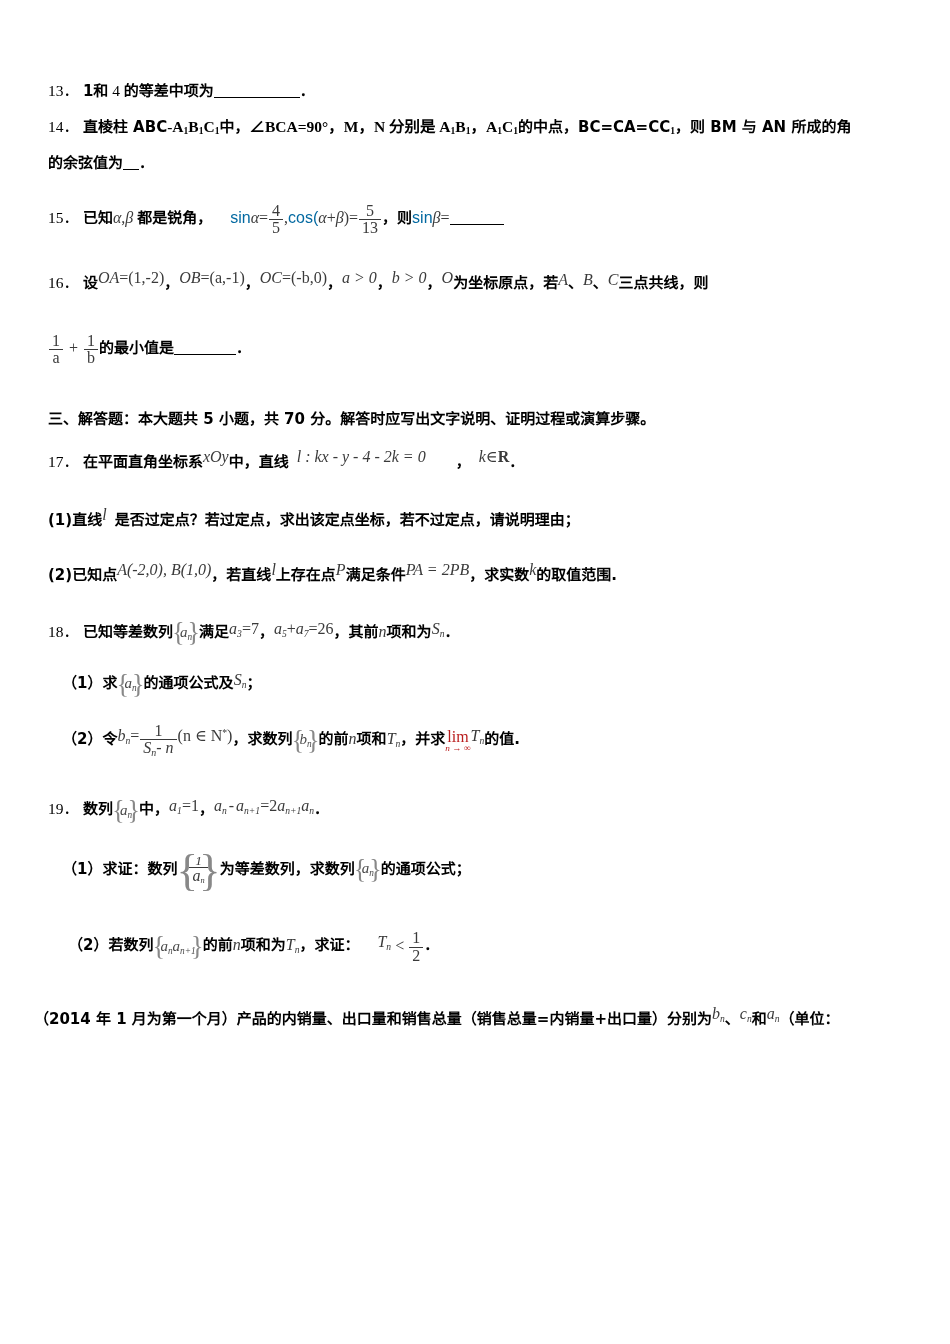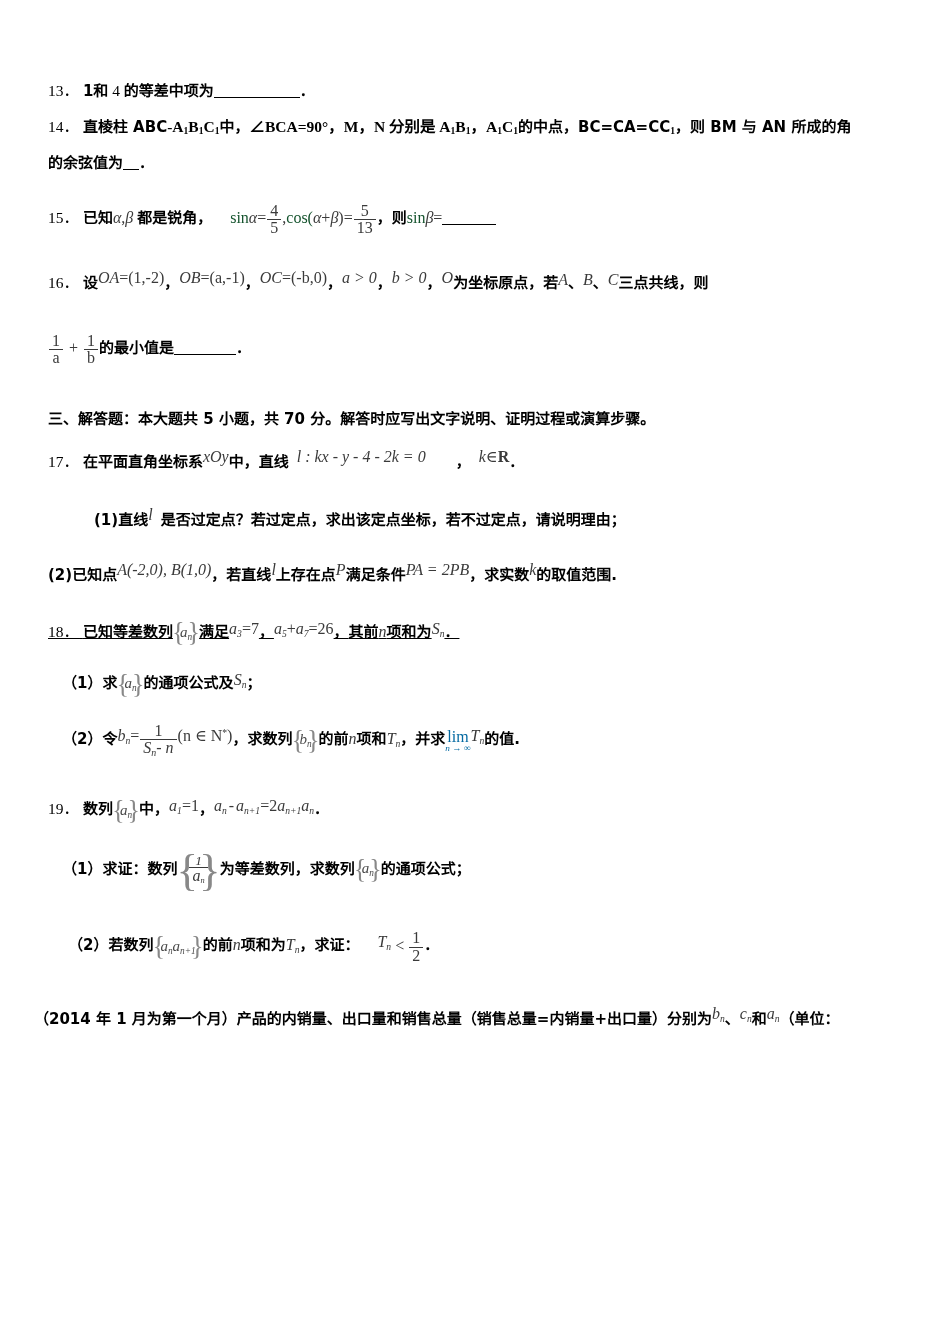--- a/index.html
+++ b/index.html
@@ -59,24 +59,24 @@
     font-size: 16px;
     color: #3a3a3a;
   }
   .mn {
     font-family: "Liberation Serif", "DejaVu Serif", serif;
     font-style: normal;
     font-size: 16px;
     color: #3a3a3a;
   }
   .mop {
-    font-family: Liberation Serif, serif;
-    font-style: normal;
-    font-size: 16px;
-    color: #14532d;
+    font-family: Liberation Sans, sans-serif;
+    font-style: normal;
+    font-size: 16px;
+    color: #0369a1;
   }
   .bold-lat {
     font-family: "Liberation Serif", serif;
     font-weight: bold;
     font-size: 15.5px;
   }
   .sub {
     font-size: 0.62em;
     vertical-align: -0.28em;
     font-style: italic;
@@ -156,21 +156,21 @@
   .setbox-tall { padding: 0 11px; }
   .setbox-tall::before, .setbox-tall::after { font-size: 3.0em; }
 
   
   .lim {
     display: inline-block;
     vertical-align: middle;
     text-align: center;
     line-height: 0.95;
     font-size: 16px;
-    color: #0369a1;
+    color: #b91c1c;
   }
   .lim .top { display: block; font-style: normal; }
   .lim .bot { display: block; font-size: 0.58em; font-style: italic; }
 
   .spacer-sm { display:inline-block; width: 8px; }
   .spacer-md { display:inline-block; width: 18px; }
   .spacer-lg { display:inline-block; width: 30px; }
 </style>
 </head>
 <body>
@@ -218,31 +218,31 @@
     <div class="q" style="margin-top:44px; margin-bottom:22px;">
       <span class="cn">三、解答题：本大题共 5 小题，共 70 分。解答时应写出文字说明、证明过程或演算步骤。</span>
     </div>
 
     <div class="q">
       <span class="row" style="display:block;">
         <span class="num">17．</span>
         <span class="cn">在平面直角坐标系</span><span class="raise"><span class="mi">xOy</span></span><span class="cn">中，直线</span><span class="spacer-sm"></span><span class="raise"><span class="mi">l : kx - y - 4 - 2k = 0</span></span><span class="spacer-lg"></span><span class="cn">，</span><span class="spacer-sm"></span><span class="raise"><span class="mi">k</span><span class="mn">∈</span><span class="mn" style="font-weight:bold;">R</span></span><span class="cn">．</span>
       </span>
 
-      <span class="row" style="display:block; margin-top:38px;margin-left:46px;">
+      <span class="row" style="display:block; margin-top:38px;">
         <span class="cn">(1)</span><span class="cn">直线</span><span class="raise"><span class="mi">l</span></span><span class="spacer-sm"></span><span class="cn">是否过定点？若过定点，求出该定点坐标，若不过定点，请说明理由；</span>
       </span>
 
       <span class="row" style="display:block; margin-top:34px;">
         <span class="cn">(2)</span><span class="cn">已知点</span><span class="raise"><span class="mi">A(-2,0), B(1,0)</span></span><span class="cn">，若直线</span><span class="raise"><span class="mi">l</span></span><span class="cn">上存在点</span><span class="raise"><span class="mi">P</span></span><span class="cn">满足条件</span><span class="raise"><span class="mi">PA = 2PB</span></span><span class="cn">，求实数</span><span class="raise"><span class="mi">k</span></span><span class="cn">的取值范围.</span>
       </span>
     </div>
 
     <div class="q" style="margin-top:38px;">
-      <span class="row" style="display:block;text-decoration:underline;">
+      <span class="row" style="display:block;">
         <span class="num">18．</span>
         <span class="cn">已知等差数列</span><span class="setbox"><span>a</span><span class="sub">n</span></span><span class="cn">满足</span><span class="raise-sm"><span class="mi">a</span><span class="mi sub">3</span><span class="mn">=7</span></span><span class="cn">，</span><span class="raise-sm"><span class="mi">a</span><span class="mi sub">5</span><span class="mn">+</span><span class="mi">a</span><span class="mi sub">7</span><span class="mn">=26</span></span><span class="cn">，</span><span class="cn">其前</span><span class="mi">n</span><span class="cn">项和为</span><span class="raise-sm"><span class="mi">S</span><span class="mi sub">n</span></span><span class="cn">．</span>
       </span>
 
       <span class="row" style="display:block; margin-top:30px; margin-left:14px;">
         <span class="cn">（1）</span><span class="cn">求</span><span class="setbox"><span>a</span><span class="sub">n</span></span><span class="cn">的通项公式及</span><span class="raise-sm"><span class="mi">S</span><span class="mi sub">n</span></span><span class="cn">；</span>
       </span>
 
       <span class="row" style="display:block; margin-top:30px; margin-left:14px;">
         <span class="cn">（2）</span><span class="cn">令</span><span class="raise-sm"><span class="mi">b</span><span class="mi sub">n</span><span class="mn">=</span></span><span class="frac"><span class="n">1</span><span class="d"><span class="mi">S</span><span class="mi sub">n</span><span class="mi">- n</span></span></span><span class="raise-sm"><span class="mn">(n ∈ N</span><span class="mn sup">*</span><span class="mn">)</span></span><span class="cn">，求数列</span><span class="setbox"><span>b</span><span class="sub">n</span></span><span class="cn">的前</span><span class="mi">n</span><span class="cn">项和</span><span class="mi">T</span><span class="mi sub">n</span><span class="cn">，并求</span><span class="lim"><span class="top">lim</span><span class="bot">n → ∞</span></span><span class="raise-sm"><span class="mi">T</span><span class="mi sub">n</span></span><span class="cn">的值.</span>

